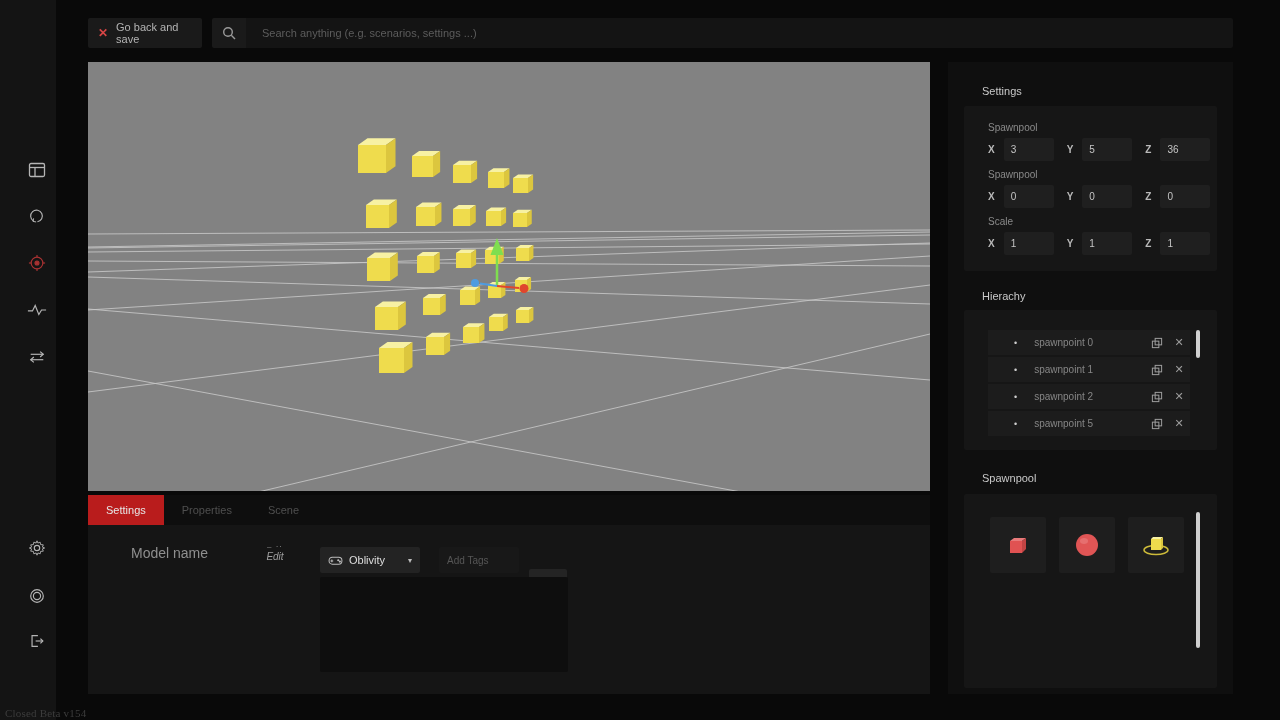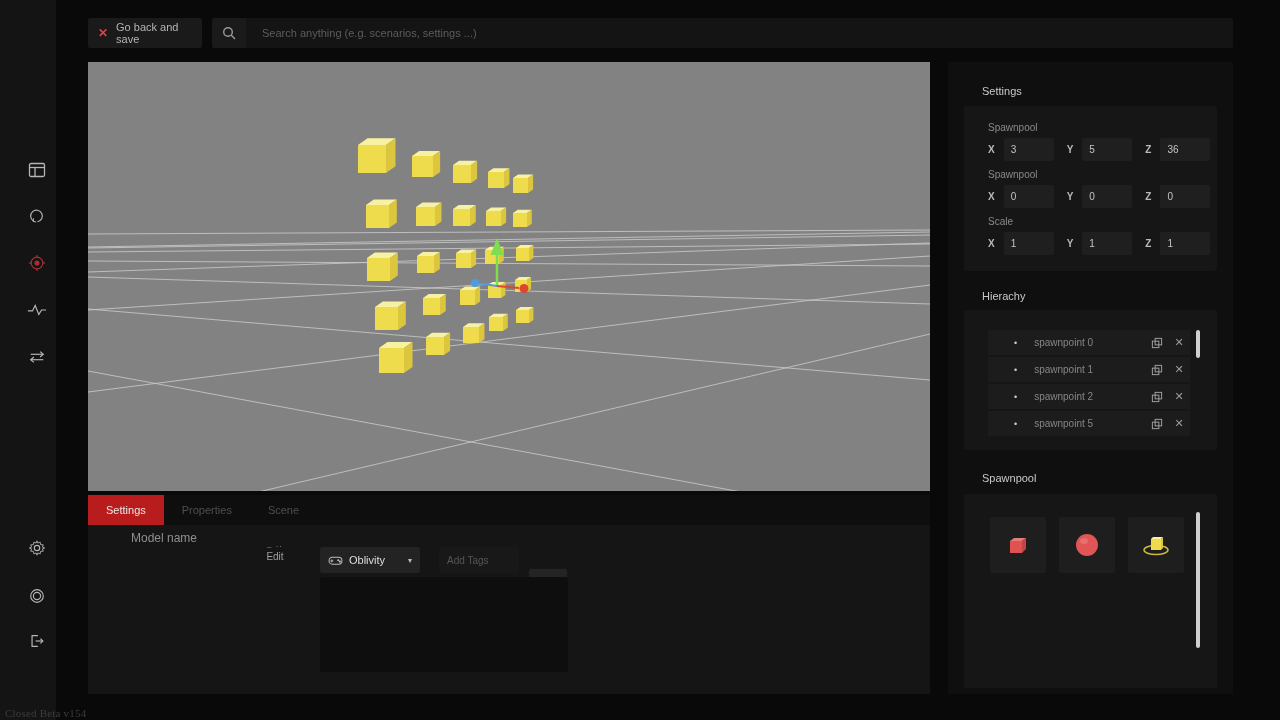--- a/index.html
+++ b/index.html
@@ -34,24 +34,24 @@
   #viewport { left:88px; top:62px; width:842px; height:429px; background:#828282; cursor:grab; }
   #viewport svg { width:100%; height:100%; display:block; }
 
   
   #bottom-panel { left:88px; top:495px; width:842px; height:199px; background:#151515; }
   #tabbar { position:absolute; left:0; top:0; width:100%; height:30px; background:#0e0e0e;
             display:flex; }
   .tab { height:30px; padding:0 18px; display:flex; align-items:center;
          font-size:11px; color:#4f4f4f; cursor:pointer; }
   .tab.active { background:#b91c1c; color:#e6e6e6; }
-  #model-name-label { left:43px; top:36px; font-size:12px; color:#8f8f8f;text-align:right; }
+  #model-name-label { left:43px; top:50px; font-size:14px; color:#8f8f8f;text-align:right; }
   #edit-widget { left:172px; top:48px; width:30px; text-align:center; cursor:pointer; }
   #edit-widget .marker { font-size:8px; color:#8a8a8a; line-height:8px; letter-spacing:1px; }
-  #edit-widget .lbl { font-size:10px; color:#9f9f9f; }
+  #edit-widget .lbl { font-size:10px; color:#9f9f9f;font-style:italic; }
   #game-select { left:232px; top:52px; width:100px; height:26px; background:#232323;
                  border-radius:2px; display:flex; align-items:center; gap:6px;
                  padding:0 8px; cursor:pointer; }
   #game-select .val { color:#dedede; font-size:11px; flex:1; }
   #game-select .caret { color:#bdbdbd; font-size:8px; }
   #tags-input { left:351px; top:52px; width:80px; height:26px; background:#181818;
                 border:none; outline:none; border-radius:2px; color:#bbb;
                 font-size:10px; padding:0 8px; }
   #tags-input::placeholder { color:#565656; }
   #add-btn { left:441px; top:50px; width:38px; height:28px; background:#242424;

